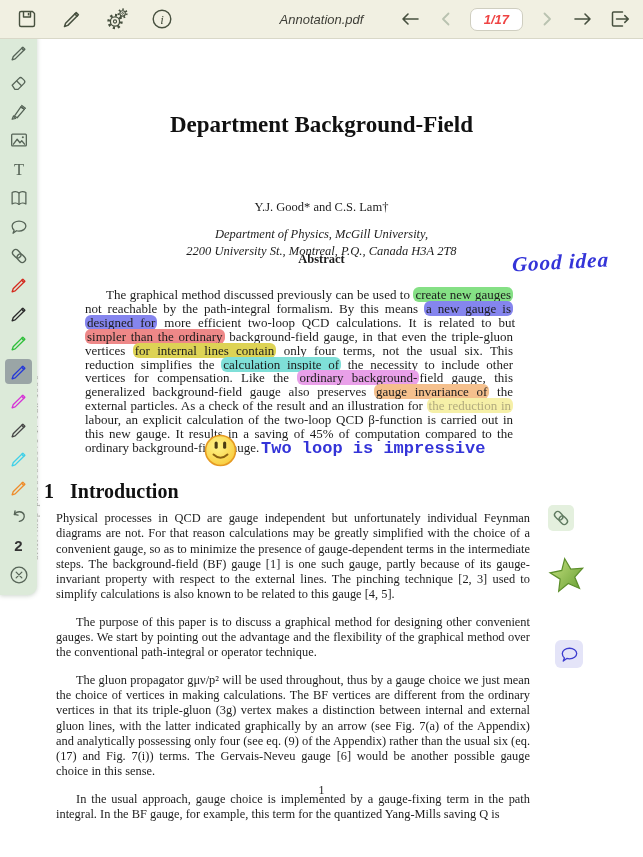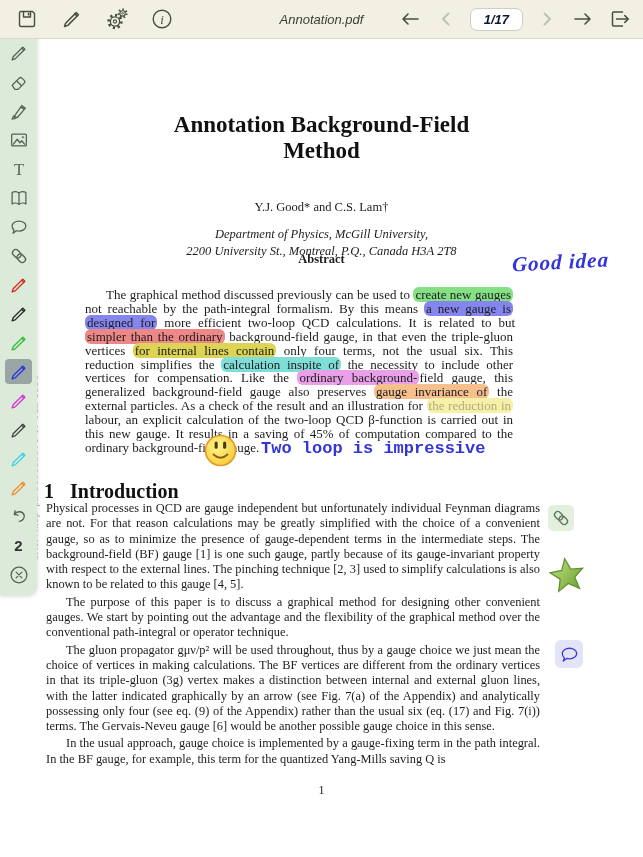--- a/index.html
+++ b/index.html
@@ -9,21 +9,21 @@
   
   .toolbar{position:absolute;top:0;left:0;right:0;height:38px;background:#f1f0e2;
            border-bottom:1px solid #d9d8c8;display:flex;align-items:center;z-index:30;font-style:italic;}
   .tb-left{display:flex;align-items:center;gap:21px;padding-left:15px;z-index:2;}
   .tb-right{margin-left:auto;display:flex;align-items:center;gap:12px;padding-right:12px;z-index:2;}
   .tb-title{position:absolute;left:0;right:0;text-align:center;font-size:13px;color:#3f3f38;}
   .tbtn{width:24px;height:24px;color:#47503f;display:flex;align-items:center;justify-content:center;cursor:pointer;}
   .tbtn svg{width:24px;height:24px;}
   .tbtn.dim{color:#b9c2b0;}
   .page-box{background:#fff;border:1px solid #cfcec0;border-radius:7px;padding:3px 13px;
-            font-size:13px;font-weight:bold;color:#0f172a;cursor:pointer;}
+            font-size:13px;font-weight:bold;color:#ef4444;cursor:pointer;}
 
   
   .sidebar{position:absolute;left:0;top:30px;width:37px;padding:10px 0 8px 0;
            background:#dcead9;border-radius:0 9px 9px 0;z-index:20;
            box-shadow:0 1px 4px rgba(60,90,60,.25);
            display:flex;flex-direction:column;align-items:center;gap:4px;}
   .tool{width:27px;height:25px;display:flex;align-items:center;justify-content:center;
         color:#566457;cursor:pointer;border-radius:4px;}
   .tool svg{width:22px;height:22px;}
   .tool.selected{background:#9aa5a6;}
@@ -39,21 +39,21 @@
                font-size:12.5px;font-style:italic;line-height:17px;}
   .abstract-head{position:absolute;top:213px;left:0;right:0;text-align:center;
                  font-size:12.5px;font-weight:bold;}
   .abstract{position:absolute;top:249px;left:85px;width:428px;font-size:13px;
             line-height:13.9px;text-align:justify;text-indent:21px;}
   .hl{border-radius:6px;padding:0 2px;box-decoration-break:clone;-webkit-box-decoration-break:clone;}
   .section-head{position:absolute;top:441px;left:44px;font-size:20px;font-weight:bold;color:#111;}
   .section-head .num{margin-right:16px;}
   .body-text{position:absolute;top:460px;left:44px;width:498px;font-size:12.4px;
              line-height:15.3px;text-align:justify;}
-  .body-text p{margin:2px;}
+  .body-text p{margin:12px;}
   .body-text p + p{text-indent:20px;}
   .page-num{position:absolute;top:744px;left:0;right:0;text-align:center;font-size:12px;}
   .arxiv-stamp{position:absolute;left:30px;top:521px;transform:rotate(-90deg);
                transform-origin:0 0;font-size:9.5px;letter-spacing:1.2px;color:#b3b3ae;
                white-space:nowrap;z-index:1;}
 
   
   .good-idea{position:absolute;top:211px;left:512px;font-family:"Liberation Serif",serif;
              font-style:italic;font-weight:bold;font-size:21px;transform:rotate(-3deg) skewX(-4deg);
              letter-spacing:1px;z-index:5;}
@@ -223,22 +223,21 @@
           <use href="#i-export"></use>
         </svg>
       </span>
   </div>
 </div>
 
 <div class="pdf-page">
   <div class="arxiv-stamp">arXiv:hep-ph/9606350v1  17 Jun 1996</div>
 
   <div class="paper-title">
-    <div>Annotation Background-Field</div>
-    <div>Method</div>
+    <div>Department Background-Field</div>
   </div>
 
   <div class="authors">Y.J. Good* and C.S. Lam†</div>
 
   <div class="affiliation">
     <div>Department of Physics, McGill University,</div>
     <div>2200 University St., Montreal, P.Q., Canada H3A 2T8</div>
   </div>
 
   <div class="abstract-head">Abstract</div>

